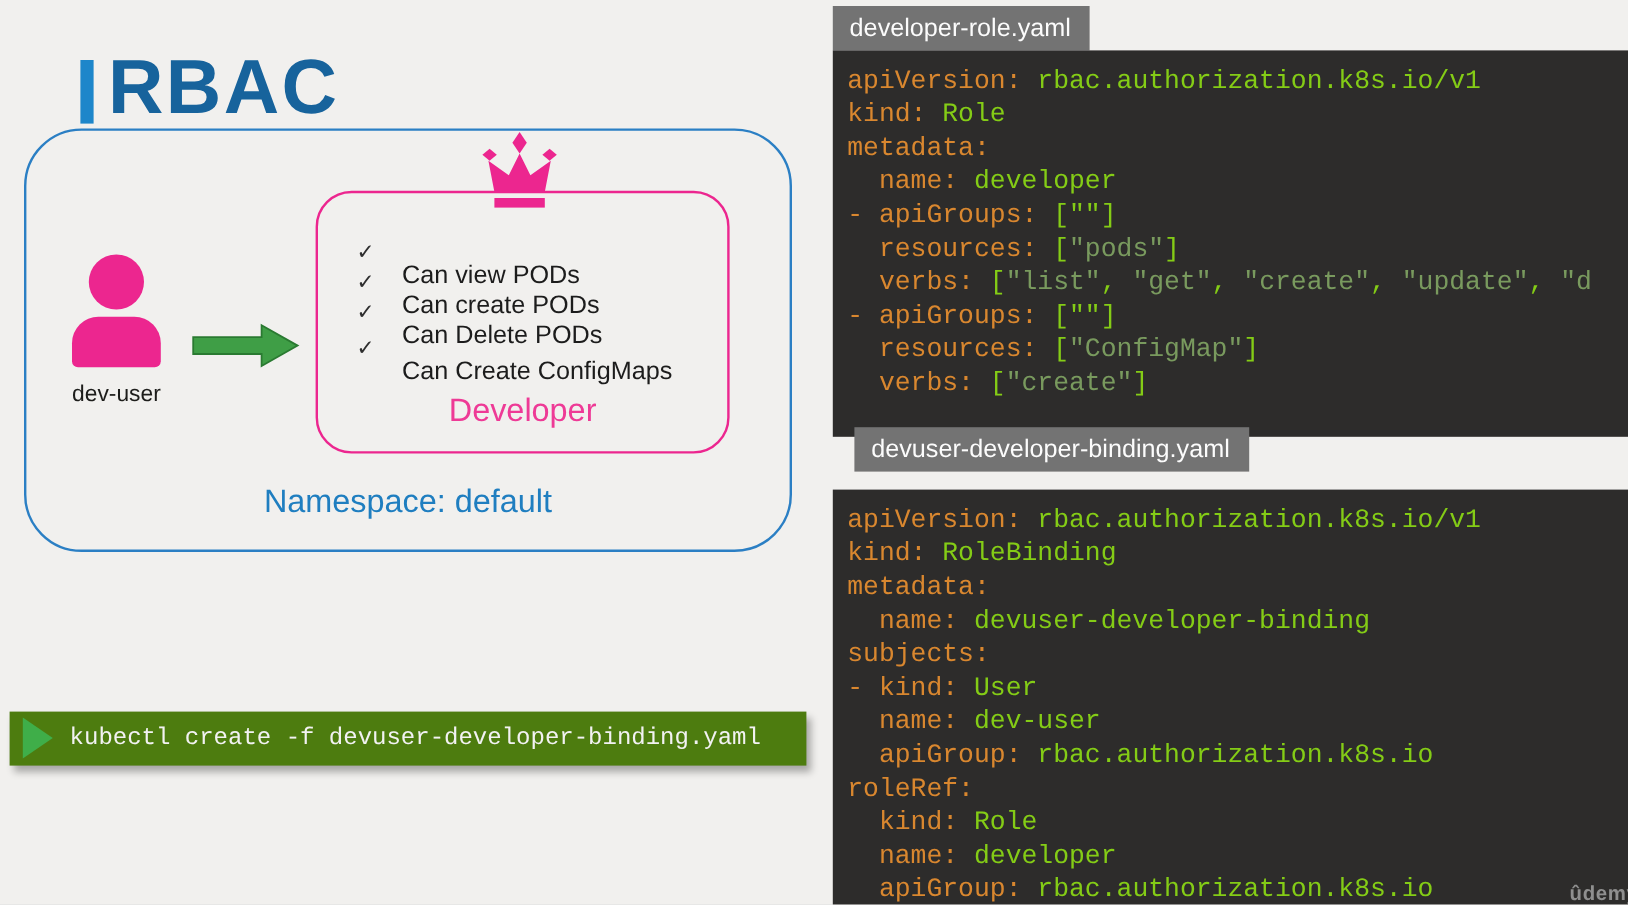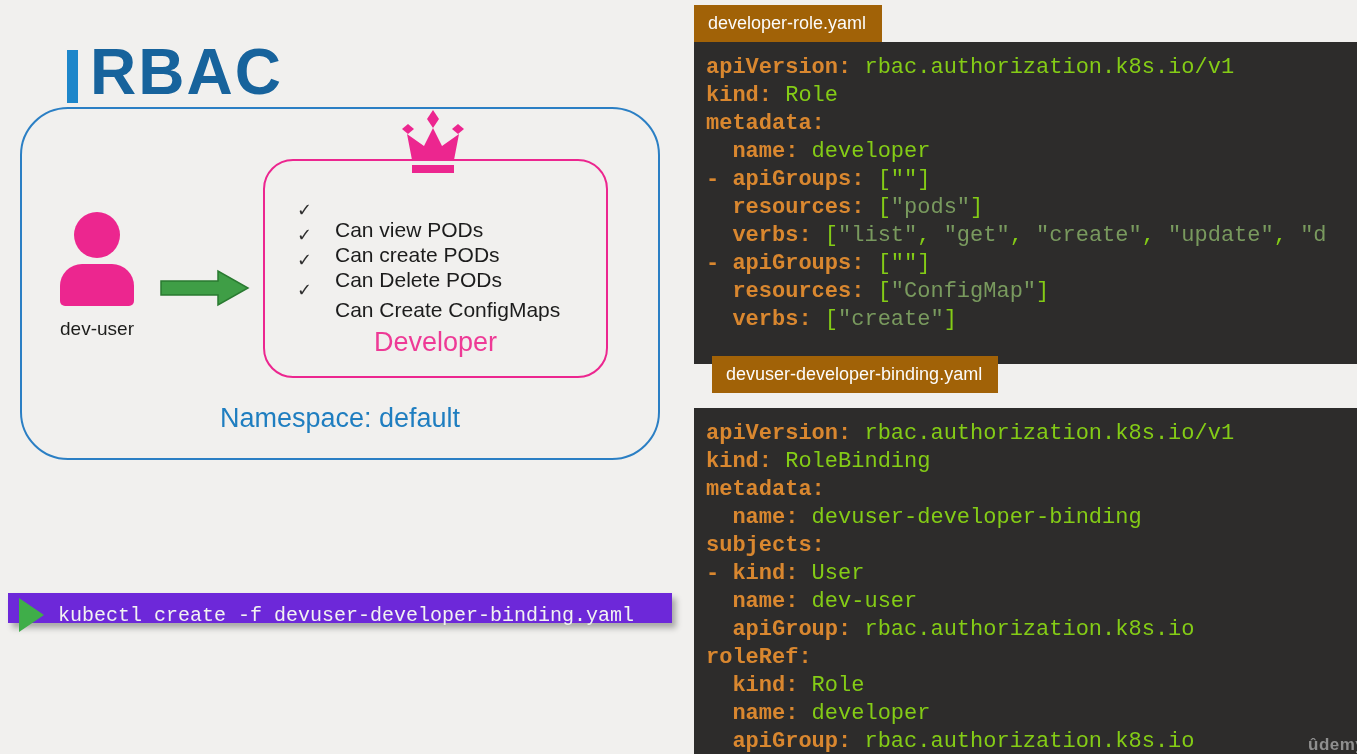--- a/index.html
+++ b/index.html
@@ -42,48 +42,48 @@
   .perm-row{display:flex;height:25px;align-items:center;}
   .perm-row:nth-child(4){margin-top:5px;}
   .perm-check{width:38px;font-size:18px;color:#2e2e2e;}
   .perm-text{font-size:21px;color:#1c1c1c;white-space:nowrap;margin-top:40px;}
   .developer-label{
     position:absolute;left:263px;top:327px;width:345px;text-align:center;
     font-size:27px;color:#ee3a96;
   }
   
   .terminal{
-    position:absolute;left:8px;top:593px;width:664px;height:30px;background:#6d28d9;
+    position:absolute;left:8px;top:593px;width:664px;height:45px;background:#4d7c0f;
     box-shadow:4px 5px 6px rgba(0,0,0,0.30);
     text-align:center;
   }
   .play-tri{
     position:absolute;left:11px;top:5px;width:0;height:0;
     border-left:25px solid #3fae49;border-top:17px solid transparent;border-bottom:17px solid transparent;
   }
   .terminal-cmd{
     position:absolute;left:50px;top:0;height:45px;line-height:45px;
     font-family:"Liberation Mono",monospace;font-size:20px;color:#f2f2f2;white-space:pre;
   }
   
   .file-tab{
-    position:absolute;height:37px;line-height:37px;background:#a16207;
-    color:#fcfcfc;font-size:18px;padding:0 16px 0 14px;white-space:nowrap;text-align:center;
+    position:absolute;height:37px;line-height:37px;background:#737373;
+    color:#fcfcfc;font-size:21px;padding:0 16px 0 14px;white-space:nowrap;text-align:center;
   }
   .tab-1{left:694px;top:5px;}
   .tab-2{left:694px;top:356px;margin-left:18px;}
   .code-block{
     position:absolute;left:694px;background:#2d2c2b;overflow:hidden;
     font-family:"Liberation Mono",monospace;font-size:22px;
     padding:12px 0 0 12px;box-sizing:border-box;
   }
   .code-1{top:42px;width:663px;height:322px;}
   .code-2{top:408px;width:663px;height:346px;}
   .code-line{height:28px;line-height:28px;white-space:pre;}
-  .tk-k{color:#d9872f;font-weight:bold;}
+  .tk-k{color:#d9872f;font-weight:normal;}
   .tk-p{color:#84cc16;}
   .tk-s{color:#799a5e;}
   
   .watermark{
     position:absolute;left:1308px;top:735px;font-size:17px;font-weight:bold;
     color:#8f8f8f;letter-spacing:0.5px;
   }
 </style>
 </head>
 <body>

